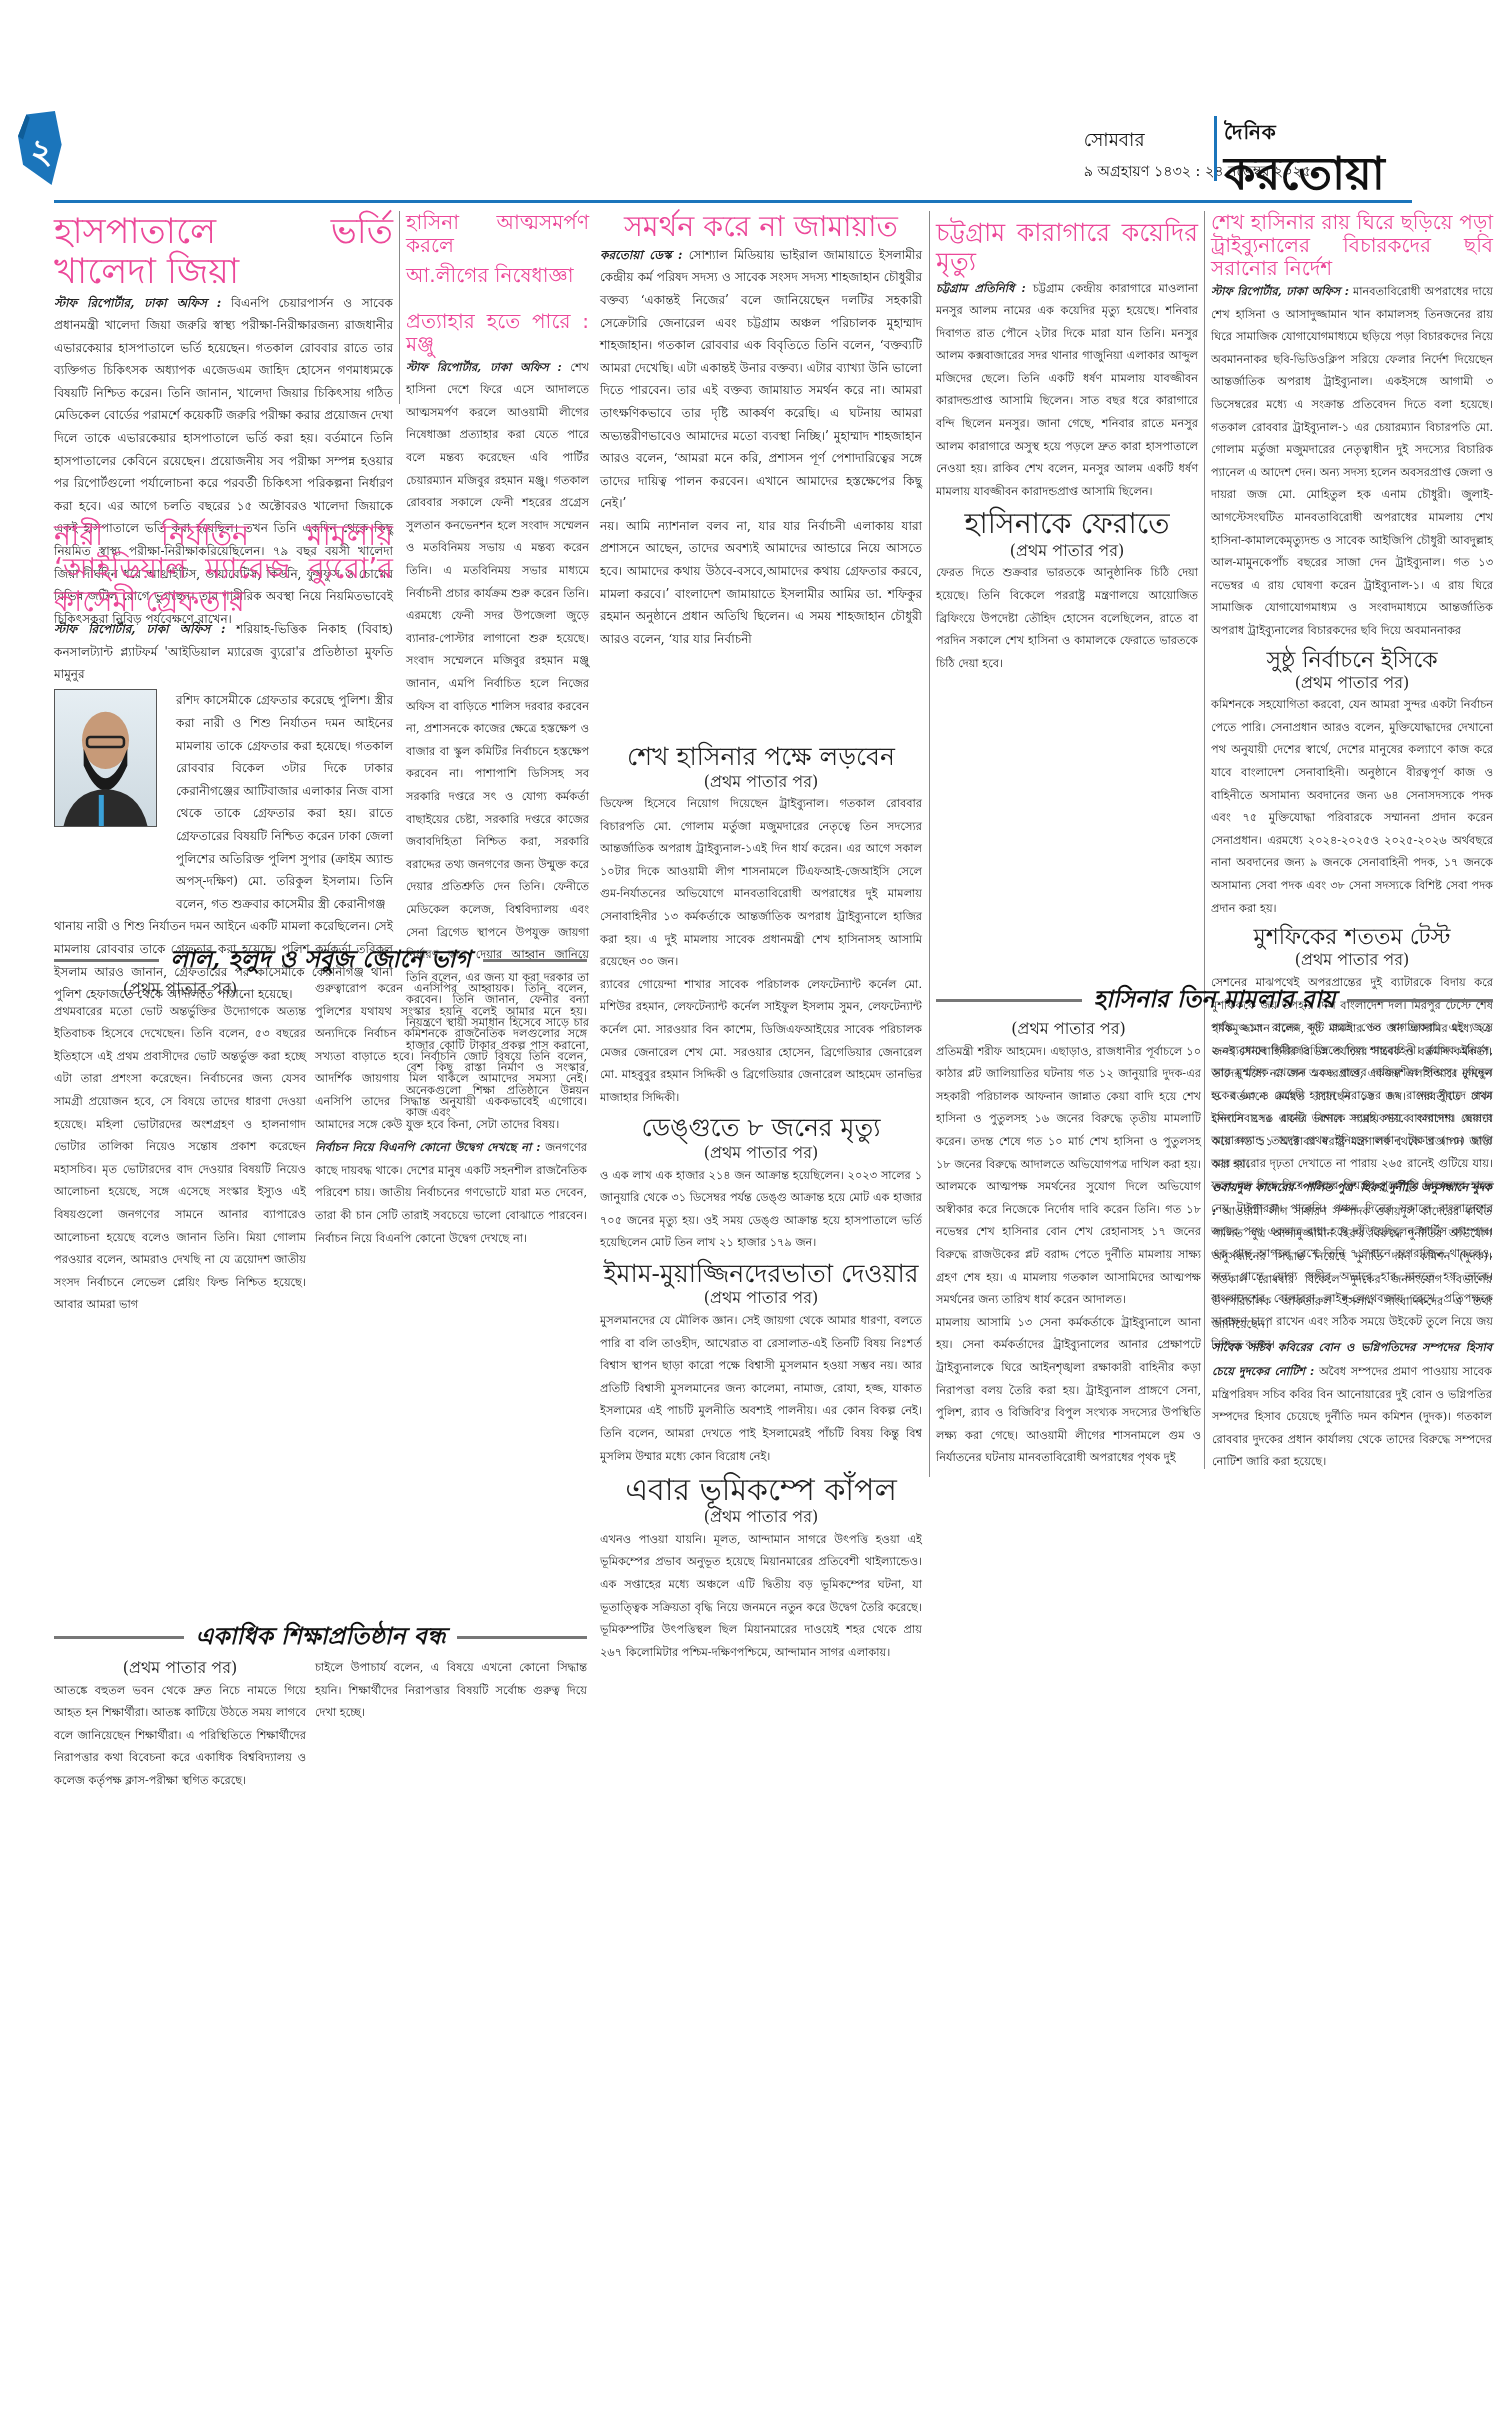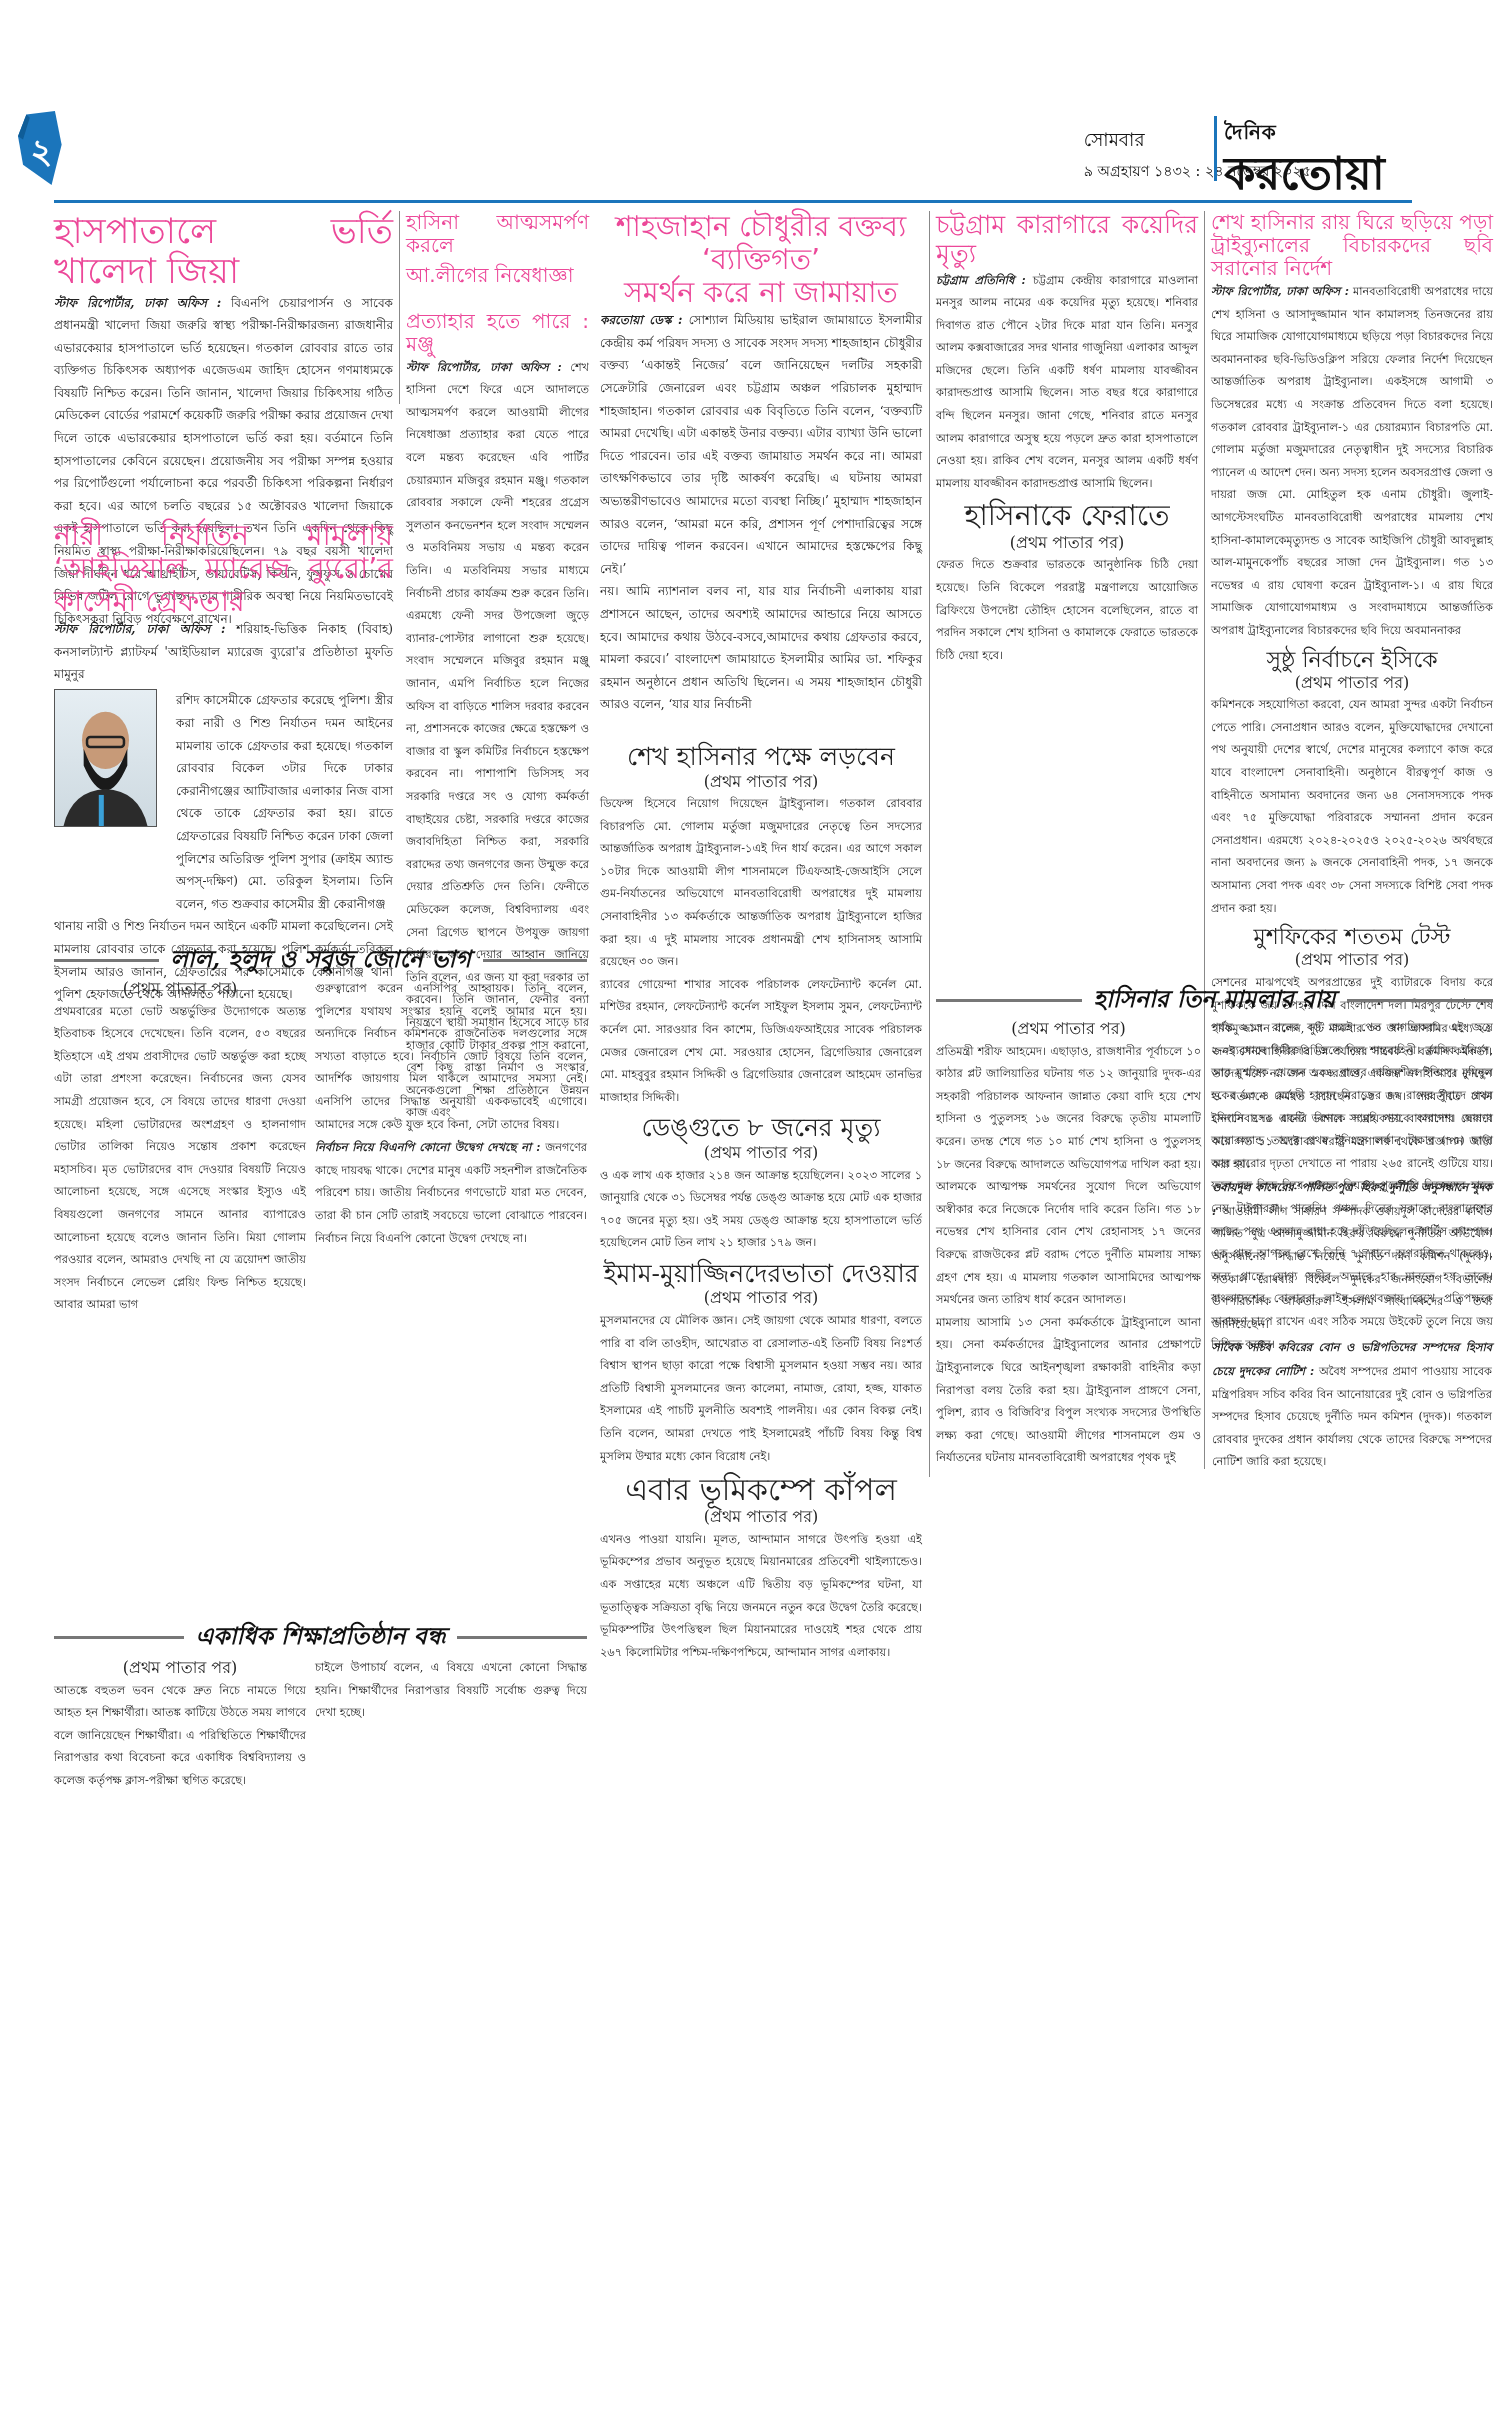--- a/index.html
+++ b/index.html
@@ -85,29 +85,28 @@
 
 <div class="col" style="left:406px; top:211px; width:183px; font-size:11.3px;">
   <h1 class="hl sm" style="font-size:20px;">হাসিনা আত্মসমর্পণ করলে</h1>
   <h1 class="hl sm" style="font-size:20px; margin-top:6.7px;">আ.লীগের নিষেধাজ্ঞা</h1>
   <h1 class="hl sm" style="font-size:20px; margin-top:23px;">প্রত্যাহার হতে পারে : মঞ্জু</h1>
   <p><span class="byline">স্টাফ রিপোর্টার, ঢাকা অফিস :</span>
      <span>শেখ হাসিনা দেশে ফিরে এসে আদালতে আত্মসমর্পণ করলে আওয়ামী লীগের নিষেধাজ্ঞা প্রত্যাহার করা যেতে পারে বলে মন্তব্য করেছেন এবি পার্টির চেয়ারম্যান মজিবুর রহমান মঞ্জু। গতকাল রোববার সকালে ফেনী শহরের প্রগ্রেস সুলতান কনভেনশন হলে সংবাদ সম্মেলন ও মতবিনিময় সভায় এ মন্তব্য করেন তিনি। এ মতবিনিময় সভার মাধ্যমে নির্বাচনী প্রচার কার্যক্রম শুরু করেন তিনি। এরমধ্যে ফেনী সদর উপজেলা জুড়ে ব্যানার-পোস্টার লাগানো শুরু হয়েছে। সংবাদ সম্মেলনে মজিবুর রহমান মঞ্জু জানান, এমপি নির্বাচিত হলে নিজের অফিস বা বাড়িতে শালিস দরবার করবেন না, প্রশাসনকে কাজের ক্ষেত্রে হস্তক্ষেপ ও বাজার বা স্কুল কমিটির নির্বাচনে হস্তক্ষেপ করবেন না। পাশাপাশি ডিসিসহ সব সরকারি দপ্তরে সৎ ও যোগ্য কর্মকর্তা বাছাইয়ের চেষ্টা, সরকারি দপ্তরে কাজের জবাবদিহিতা নিশ্চিত করা, সরকারি বরাদ্দের তথ্য জনগণের জন্য উন্মুক্ত করে দেয়ার প্রতিশ্রুতি দেন তিনি। ফেনীতে মেডিকেল কলেজ, বিশ্ববিদ্যালয় এবং সেনা ব্রিগেড স্থাপনে উপযুক্ত জায়গা নির্ধারণ করে দেয়ার আহ্বান জানিয়ে তিনি বলেন, এর জন্য যা করা দরকার তা করবেন। তিনি জানান, ফেনীর বন্যা নিয়ন্ত্রণে স্থায়ী সমাধান হিসেবে সাড়ে চার হাজার কোটি টাকার প্রকল্প পাস করানো, বেশ কিছু রাস্তা নির্মাণ ও সংস্কার, অনেকগুলো শিক্ষা প্রতিষ্ঠানে উন্নয়ন কাজ এবং</span></p>
 </div>
 
 <div class="col" style="left:600px; top:211px; width:322px;">
-  <h1 class="hl mid center">শাহজাহান চৌধুরীর বক্তব্য ‘ব্যক্তিগত’</h1>
   <h1 class="hl mid center">সমর্থন করে না জামায়াত</h1>
   <p><span class="byline">করতোয়া ডেস্ক :</span>
      <span>সোশ্যাল মিডিয়ায় ভাইরাল জামায়াতে ইসলামীর কেন্দ্রীয় কর্ম পরিষদ সদস্য ও সাবেক সংসদ সদস্য শাহজাহান চৌধুরীর বক্তব্য ‘একান্তই নিজের’ বলে জানিয়েছেন দলটির সহকারী সেক্রেটারি জেনারেল এবং চট্টগ্রাম অঞ্চল পরিচালক মুহাম্মাদ শাহজাহান। গতকাল রোববার এক বিবৃতিতে তিনি বলেন, ‘বক্তব্যটি আমরা দেখেছি। এটা একান্তই উনার বক্তব্য। এটার ব্যাখ্যা উনি ভালো দিতে পারবেন। তার এই বক্তব্য জামায়াত সমর্থন করে না। আমরা তাৎক্ষণিকভাবে তার দৃষ্টি আকর্ষণ করেছি। এ ঘটনায় আমরা অভ্যন্তরীণভাবেও আমাদের মতো ব্যবস্থা নিচ্ছি।’ মুহাম্মাদ শাহজাহান আরও বলেন, ‘আমরা মনে করি, প্রশাসন পূর্ণ পেশাদারিত্বের সঙ্গে তাদের দায়িত্ব পালন করবেন। এখানে আমাদের হস্তক্ষেপের কিছু নেই।’</span></p>
   <p><span>নয়। আমি ন্যাশনাল বলব না, যার যার নির্বাচনী এলাকায় যারা প্রশাসনে আছেন, তাদের অবশ্যই আমাদের আন্ডারে নিয়ে আসতে হবে। আমাদের কথায় উঠবে-বসবে,আমাদের কথায় গ্রেফতার করবে, মামলা করবে।’ বাংলাদেশ জামায়াতে ইসলামীর আমির ডা. শফিকুর রহমান অনুষ্ঠানে প্রধান অতিথি ছিলেন। এ সময় শাহজাহান চৌধুরী আরও বলেন, ‘যার যার নির্বাচনী</span></p>
 </div>
 
 <div class="col" style="left:936px; top:211px; width:262px; font-size:11.3px;">
-  <h1 class="hl mid" style="font-size:25px;">চট্টগ্রাম কারাগারে কয়েদির মৃত্যু</h1>
+  <h1 class="hl mid" style="font-size:25px;margin-top:8px;">চট্টগ্রাম কারাগারে কয়েদির মৃত্যু</h1>
   <p><span class="byline">চট্টগ্রাম প্রতিনিধি :</span>
      <span>চট্টগ্রাম কেন্দ্রীয় কারাগারে মাওলানা মনসুর আলম নামের এক কয়েদির মৃত্যু হয়েছে। শনিবার দিবাগত রাত পৌনে ২টার দিকে মারা যান তিনি। মনসুর আলম কক্সবাজারের সদর থানার গাজুনিয়া এলাকার আব্দুল মজিদের ছেলে। তিনি একটি ধর্ষণ মামলায় যাবজ্জীবন কারাদন্ডপ্রাপ্ত আসামি ছিলেন। সাত বছর ধরে কারাগারে বন্দি ছিলেন মনসুর। জানা গেছে, শনিবার রাতে মনসুর আলম কারাগারে অসুস্থ হয়ে পড়লে দ্রুত কারা হাসপাতালে নেওয়া হয়। রাকিব শেখ বলেন, মনসুর আলম একটি ধর্ষণ মামলায় যাবজ্জীবন কারাদন্ডপ্রাপ্ত আসামি ছিলেন।</span></p>
   <div class="sub-hl">হাসিনাকে ফেরাতে</div>
   <div class="contd">(প্রথম পাতার পর)</div>
   <p><span>ফেরত দিতে শুক্রবার ভারতকে আনুষ্ঠানিক চিঠি দেয়া হয়েছে। তিনি বিকেলে পররাষ্ট্র মন্ত্রণালয়ে আয়োজিত ব্রিফিংয়ে উপদেষ্টা তৌহিদ হোসেন বলেছিলেন, রাতে বা পরদিন সকালে শেখ হাসিনা ও কামালকে ফেরাতে ভারতকে চিঠি দেয়া হবে।</span></p>
 </div>
 
 <div class="col" style="left:1211px; top:211px; width:282px; font-size:11.3px;">
   <h1 class="hl sm" style="font-size:20px;">শেখ হাসিনার রায় ঘিরে ছড়িয়ে পড়া ট্রাইব্যুনালের বিচারকদের ছবি সরানোর নির্দেশ</h1>
   <p><span class="byline">স্টাফ রিপোর্টার, ঢাকা অফিস :</span>

